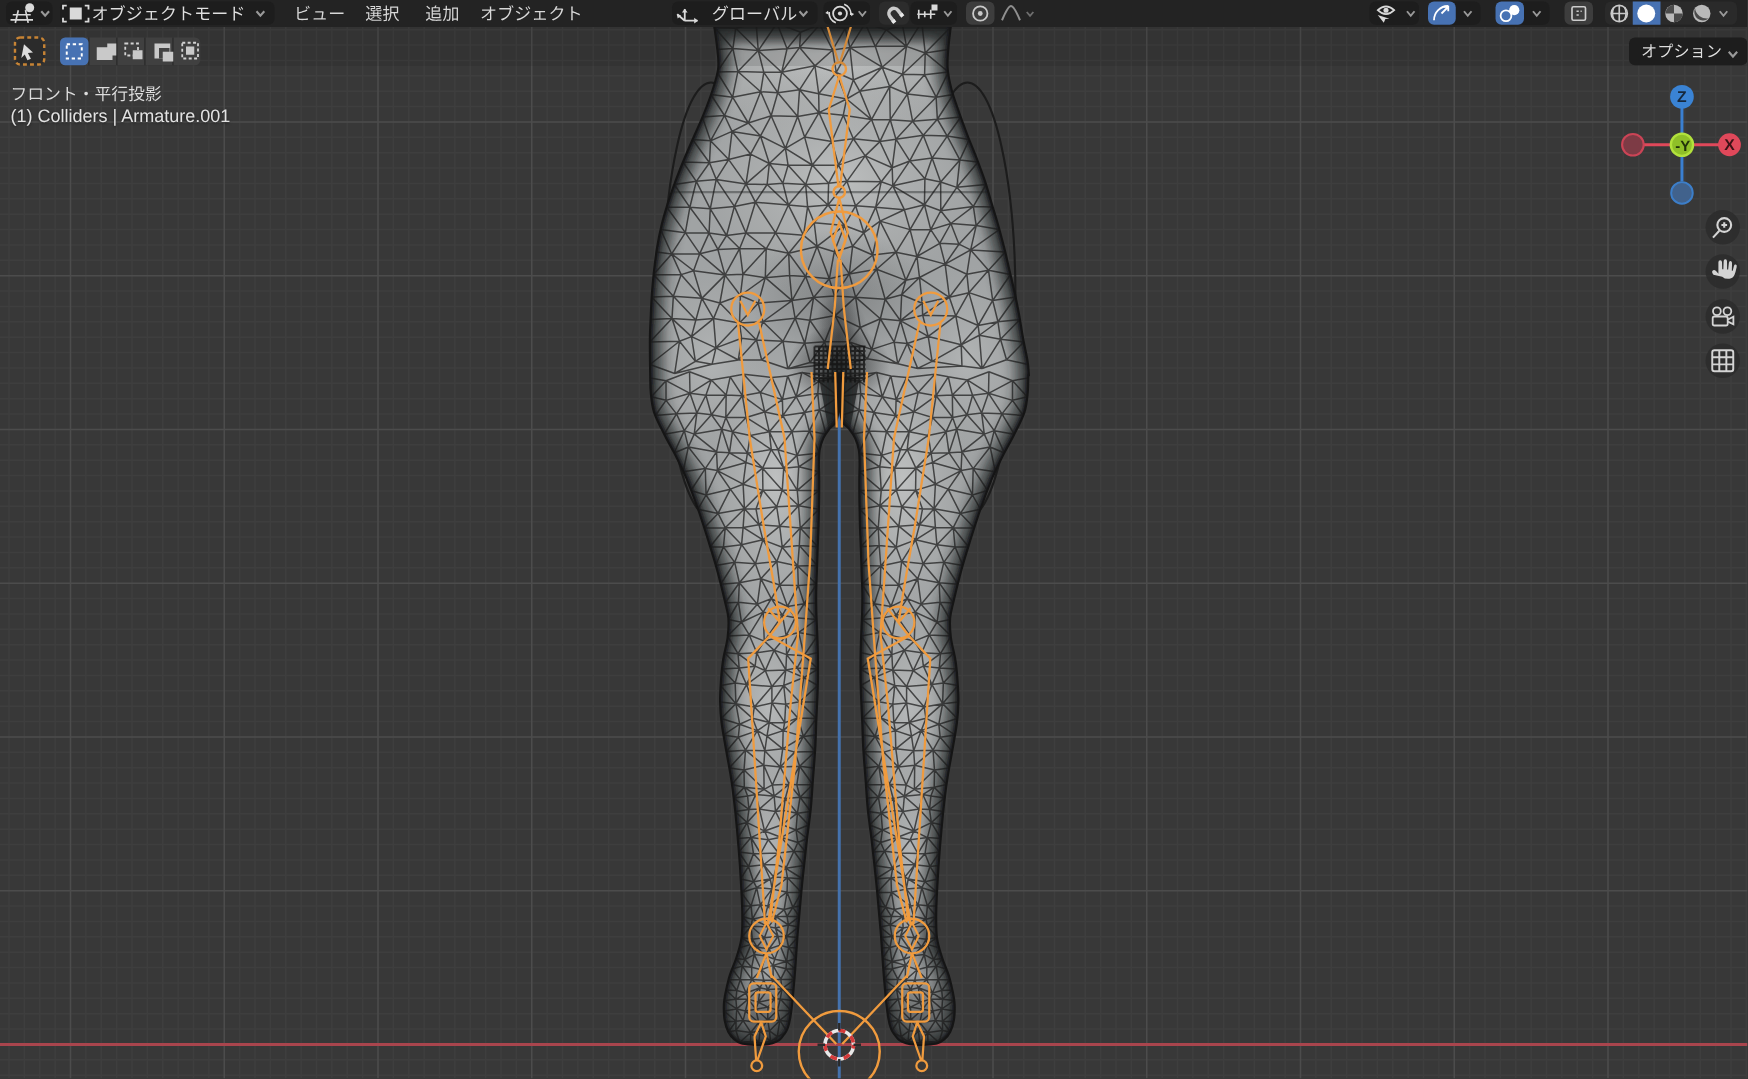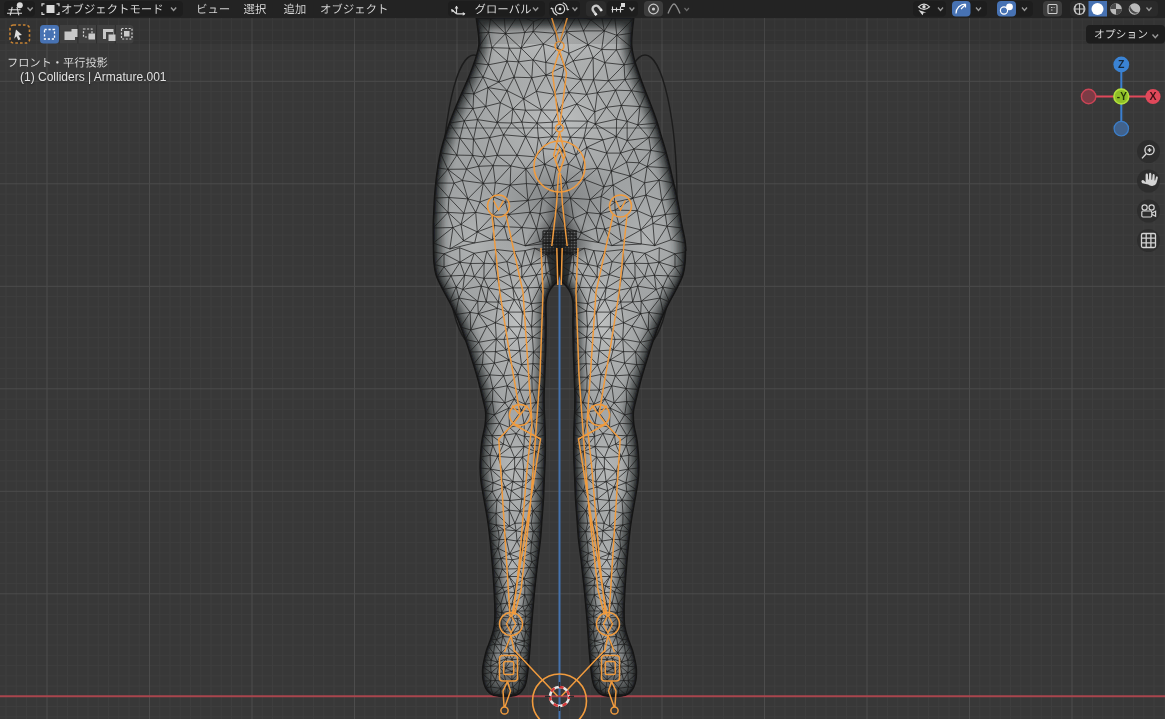--- a/index.html
+++ b/index.html
@@ -297,13 +297,13 @@
       <path transform="translate(18.2 66.6) scale(0.01120 -0.01120)" d="M146.1092529296875 685.180908203125Q175.8892822265625 684.180908203125 196.82452392578125 683.680908203125Q217.759765625 683.180908203125 235.4898681640625 683.180908203125Q246.780029296875 683.180908203125 278.840087890625 683.180908203125Q310.900146484375 683.180908203125 356.20513916015625 683.180908203125Q401.5101318359375 683.180908203125 453.53509521484375 683.180908203125Q505.56005859375 683.180908203125 557.4750366210938 683.180908203125Q609.3900146484375 683.180908203125 654.0850219726562 683.180908203125Q698.780029296875 683.180908203125 730.1201171875 683.180908203125Q761.460205078125 683.180908203125 772.140380859375 683.180908203125Q788.48046875 683.180908203125 812.9305419921875 683.4859008789062Q837.380615234375 683.7908935546875 860.060791015625 684.7908935546875Q859.060791015625 666.500732421875 858.560791015625 646.2355346679688Q858.060791015625 625.9703369140625 858.060791015625 607.2901611328125Q858.060791015625 597.1700439453125 858.060791015625 567.6700439453125Q858.060791015625 538.1700439453125 858.060791015625 496.03509521484375Q858.060791015625 453.900146484375 858.060791015625 405.6302490234375Q858.060791015625 357.3603515625 858.060791015625 309.3104248046875Q858.060791015625 261.260498046875 858.060791015625 220.04052734375Q858.060791015625 178.820556640625 858.060791015625 150.6505126953125Q858.060791015625 122.48046875 858.060791015625 114.4102783203125Q858.060791015625 102.68017578125 858.2557983398438 84.08502197265625Q858.4508056640625 65.4898681640625 858.7557983398438 46.17474365234375Q859.060791015625 26.859619140625 859.560791015625 12.299560546875Q860.060791015625 -2.260498046875 860.060791015625 -6.5303955078125H773.798828125Q774.4088134765625 -1.04052734375 774.6038208007812 17.2496337890625Q774.798828125 35.539794921875 775.1888427734375 59.25506591796875Q775.578857421875 82.9703369140625 775.578857421875 103.6005859375Q775.578857421875 111.28076171875 775.578857421875 142.28076171875Q775.578857421875 173.28076171875 775.578857421875 218.66064453125Q775.578857421875 264.04052734375 775.578857421875 316.27532958984375Q775.578857421875 368.5101318359375 775.578857421875 419.35491943359375Q775.578857421875 470.19970703125 775.578857421875 512.1295166015625Q775.578857421875 554.059326171875 775.578857421875 579.2442016601562Q775.578857421875 604.4290771484375 775.578857421875 604.4290771484375H229.3712158203125Q229.3712158203125 604.4290771484375 229.3712158203125 579.5491943359375Q229.3712158203125 554.6693115234375 229.3712158203125 512.739501953125Q229.3712158203125 470.8096923828125 229.3712158203125 420.2698974609375Q229.3712158203125 369.7301025390625 229.3712158203125 317.80029296875Q229.3712158203125 265.8704833984375 229.3712158203125 220.4906005859375Q229.3712158203125 175.1107177734375 229.3712158203125 143.80572509765625Q229.3712158203125 112.500732421875 229.3712158203125 103.6005859375Q229.3712158203125 91.140380859375 229.3712158203125 74.2901611328125Q229.3712158203125 57.43994140625 229.8712158203125 40.95477294921875Q230.3712158203125 24.4696044921875 230.67620849609375 11.4095458984375Q230.981201171875 -1.6505126953125 230.981201171875 -6.5303955078125H145.1092529296875Q145.1092529296875 -1.6505126953125 145.6092529296875 12.6295166015625Q146.1092529296875 26.9095458984375 146.6092529296875 45.72467041015625Q147.1092529296875 64.539794921875 147.30426025390625 83.02496337890625Q147.499267578125 101.5101318359375 147.499267578125 114.580322265625Q147.499267578125 123.48046875 147.499267578125 152.260498046875Q147.499267578125 181.04052734375 147.499267578125 223.17547607421875Q147.499267578125 265.3104248046875 147.499267578125 313.77532958984375Q147.499267578125 362.240234375 147.499267578125 410.400146484375Q147.499267578125 458.56005859375 147.499267578125 500.19500732421875Q147.499267578125 541.8299560546875 147.499267578125 570.4149780273438Q147.499267578125 599 147.499267578125 607.2901611328125Q147.499267578125 624.580322265625 147.499267578125 645.820556640625Q147.499267578125 667.060791015625 146.1092529296875 685.180908203125ZM808.3494873046875 128.88134765625V50.739501953125H189.900146484375V128.88134765625Z" fill="#dddddd"></path>
       <path transform="translate(29.4 66.6) scale(0.01120 -0.01120)" d="M227.04052734375 732.6910400390625Q253.6505126953125 714.6910400390625 288.6505126953125 688.4960327148438Q323.6505126953125 662.301025390625 360.23553466796875 632.4110107421875Q396.820556640625 602.52099609375 429.1005859375 574.8509521484375Q461.380615234375 547.180908203125 481.5506591796875 526.2308349609375L419.1591796875 462.6693115234375Q400.379150390625 482.2293701171875 369.9891357421875 510.20440673828125Q339.59912109375 538.179443359375 303.90411376953125 568.45947265625Q268.2091064453125 598.739501953125 233.2091064453125 626.1295166015625Q198.2091064453125 653.51953125 169.9891357421875 671.9095458984375ZM141.259033203125 62.5911865234375Q228.6787109375 75.64111328125 301.278564453125 98.82598876953125Q373.87841796875 122.0108642578125 433.79339599609375 150.8907470703125Q493.7083740234375 179.7706298828125 540.87841796875 208.9906005859375Q618.0687255859375 257.3306884765625 682.9189453125 319.86578369140625Q747.7691650390625 382.40087890625 796.8643188476562 449.10601806640625Q845.95947265625 515.8111572265625 874.6895751953125 577.2713623046875L922.940673828125 491.6693115234375Q889.04052734375 429.819091796875 839.1903076171875 365.89398193359375Q789.340087890625 301.9688720703125 726.2098388671875 243.10382080078125Q663.07958984375 184.23876953125 587.0093994140625 136.458740234375Q537.2293701171875 105.23876953125 477.619384765625 75.078857421875Q418.0093994140625 44.9189453125 347.6895751953125 20.5390625Q277.3697509765625 -3.8408203125 193.6302490234375 -19.3306884765625Z" fill="#dddddd"></path>
       <path transform="translate(40.6 66.6) scale(0.01120 -0.01120)" d="M336.9891357421875 88.4102783203125Q336.9891357421875 102.48046875 336.9891357421875 144.54052734375Q336.9891357421875 186.6005859375 336.9891357421875 245.12554931640625Q336.9891357421875 303.6505126953125 336.9891357421875 368.50543212890625Q336.9891357421875 433.3603515625 336.9891357421875 494.32525634765625Q336.9891357421875 555.2901611328125 336.9891357421875 602.0350952148438Q336.9891357421875 648.780029296875 336.9891357421875 669.780029296875Q336.9891357421875 691.240234375 335.2091064453125 721.140380859375Q333.4290771484375 751.04052734375 329.259033203125 774.16064453125H427.3712158203125Q424.981201171875 751.6505126953125 422.701171875 722.0054321289062Q420.421142578125 692.3603515625 420.421142578125 669.780029296875Q420.421142578125 631.0904541015625 420.421142578125 576.4157104492188Q420.421142578125 521.740966796875 420.421142578125 460.4710693359375Q420.421142578125 399.201171875 420.72613525390625 338.50616455078125Q421.0311279296875 277.8111572265625 421.0311279296875 225.49603271484375Q421.0311279296875 173.180908203125 421.0311279296875 136.6107177734375Q421.0311279296875 100.04052734375 421.0311279296875 88.4102783203125Q421.0311279296875 72.3603515625 421.61614990234375 50.960205078125Q422.201171875 29.56005859375 423.981201171875 8.099853515625Q425.76123046875 -13.3603515625 427.1512451171875 -30.260498046875H330.47900390625Q333.6490478515625 -6.1903076171875 335.319091796875 27.13494873046875Q336.9891357421875 60.460205078125 336.9891357421875 88.4102783203125ZM402.720703125 511.6707763671875Q452.1107177734375 497.4508056640625 511.75579833984375 476.9508056640625Q571.40087890625 456.4508056640625 632.9609375 433.14581298828125Q694.52099609375 409.8408203125 750.3259887695312 386.31585693359375Q806.1309814453125 362.7908935546875 847.4508056640625 342.1309814453125L812.6099853515625 257.3089599609375Q770 280.5289306640625 716.2301025390625 304.4688720703125Q662.460205078125 328.4088134765625 605.8603515625 351.04376220703125Q549.260498046875 373.6787109375 496.4906005859375 392.09368896484375Q443.720703125 410.5086669921875 402.720703125 423.2886962890625Z" fill="#dddddd"></path>
       <path transform="translate(51.8 66.6) scale(0.01120 -0.01120)" d="M499.838984778168 486.4508056640625Q529.8502197265625 486.4508056640625 553.7094186251281 472.04375203450525Q577.5686175236937 457.63669840494794 592.0097115938781 433.833740234375Q606.4508056640625 410.03078206380206 606.4508056640625 379.96388753255206Q606.4508056640625 351.1497802734375 592.0437520345051 326.74314437373994Q577.6366984049479 302.3365084740423 553.833740234375 287.94285140498994Q530.0307820638021 273.5491943359375 499.96388753255206 273.5491943359375Q471.1497802734375 273.5491943359375 446.74314437373994 287.9295777487099Q422.3365084740423 302.30996116148225 407.94285140498994 326.69408955705273Q393.5491943359375 351.0782179526233 393.5491943359375 379.838984778168Q393.5491943359375 409.8502197265625 407.9295777487099 433.7094186251281Q422.30996116148225 457.56861752369366 446.69408955705273 472.0097115938781Q471.0782179526233 486.4508056640625 499.838984778168 486.4508056640625Z" fill="#dddddd"></path>
       <path transform="translate(63.0 66.6) scale(0.01120 -0.01120)" d="M104.539794921875 772.820556640625H892.8502197265625V698.35888671875H104.539794921875ZM52.3697509765625 347.9906005859375H949.4102783203125V272.9688720703125H52.3697509765625ZM174.179443359375 629.6490478515625 241.9110107421875 650.3494873046875Q262.180908203125 614.2496337890625 281.25579833984375 572.9298095703125Q300.3306884765625 531.6099853515625 315.4906005859375 492.31512451171875Q330.6505126953125 453.020263671875 337.48046875 423.580322265625L265.6287841796875 399.099853515625Q258.578857421875 429.3697509765625 244.50396728515625 468.66461181640625Q230.4290771484375 507.95947265625 212.24420166015625 550.559326171875Q194.059326171875 593.1591796875 174.179443359375 629.6490478515625ZM754.6490478515625 654.7894287109375 834.40087890625 632.8690185546875Q816.180908203125 592.2091064453125 794.6309814453125 549.0842895507812Q773.0810546875 505.95947265625 751.8111572265625 465.919677734375Q730.541259765625 425.8798828125 710.661376953125 395.780029296875L646.099853515625 416.92041015625Q664.979736328125 448.580322265625 685.57958984375 490.20513916015625Q706.179443359375 531.8299560546875 724.279296875 575.3697509765625Q742.379150390625 618.9095458984375 754.6490478515625 654.7894287109375ZM459.379150390625 743.759765625H536.9609375V-79.3603515625H459.379150390625Z" fill="#dddddd"></path>
       <path transform="translate(74.2 66.6) scale(0.01120 -0.01120)" d="M435.3104248046875 779.8704833984375H926.580322265625V707.7489013671875H435.3104248046875ZM727.698974609375 481.6099853515625H803.500732421875V16.1512451171875Q803.500732421875 -18.71923828125 793.7456665039062 -37.299560546875Q783.9906005859375 -55.8798828125 758.80029296875 -65.56005859375Q733.1700439453125 -73.6302490234375 688.3549194335938 -75.49530029296875Q643.539794921875 -77.3603515625 569.780029296875 -77.3603515625Q567.6099853515625 -61.8299560546875 560.599853515625 -40.7894287109375Q553.5897216796875 -19.7489013671875 545.07958984375 -3.3885498046875Q581.059326171875 -4.3885498046875 613.2442016601562 -5.08355712890625Q645.4290771484375 -5.778564453125 669.1490478515625 -5.47357177734375Q692.8690185546875 -5.1685791015625 701.8690185546875 -4.55859375Q716.47900390625 -3.9486083984375 722.0889892578125 0.661376953125Q727.698974609375 5.2713623046875 727.698974609375 17.101318359375ZM391.48046875 503.700439453125H955.240234375V432.1888427734375H391.48046875ZM191.51953125 426.138916015625 257.52099609375 491.92041015625 266.1512451171875 487.9703369140625V-82.80029296875H191.51953125ZM307.179443359375 626.460205078125 378.0810546875 599.6895751953125Q339.6910400390625 536.5694580078125 289.6309814453125 473.97430419921875Q239.5709228515625 411.379150390625 185.120849609375 356.47900390625Q130.6707763671875 301.578857421875 77.500732421875 259.018798828125Q72.380615234375 267.0889892578125 62.8104248046875 278.8892822265625Q53.240234375 290.6895751953125 43.08502197265625 302.79486083984375Q32.9298095703125 314.900146484375 24.6396484375 321.9703369140625Q76.859619140625 358.80029296875 128.57958984375 407.9102783203125Q180.299560546875 457.020263671875 226.51953125 513.1302490234375Q272.739501953125 569.240234375 307.179443359375 626.460205078125ZM266.51953125 840.9703369140625 338.8111572265625 811.0296630859375Q305.6910400390625 767.51953125 262.15594482421875 722.2044067382812Q218.620849609375 676.8892822265625 171.3907470703125 635.5491943359375Q124.16064453125 594.2091064453125 79.04052734375 562.0390625Q74.3104248046875 570.499267578125 66.4102783203125 581.7145385742188Q58.5101318359375 592.9298095703125 50.219970703125 604.2550659179688Q41.9298095703125 615.580322265625 35.0296630859375 622.260498046875Q77.0296630859375 650.700439453125 120.6396484375 687.8104248046875Q164.2496337890625 724.92041015625 202.66461181640625 765.0303955078125Q241.07958984375 805.140380859375 266.51953125 840.9703369140625Z" fill="#dddddd"></path>
       <path transform="translate(85.4 66.6) scale(0.01120 -0.01120)" d="M477.51953125 800.0904541015625H548.861083984375V698.3603515625Q548.861083984375 654.68017578125 537.7760620117188 605.780029296875Q526.6910400390625 556.8798828125 497.43597412109375 510.73480224609375Q468.180908203125 464.5897216796875 412.28076171875 427.5897216796875Q407.940673828125 435.4898681640625 398.48046875 446.1201171875Q389.020263671875 456.7503662109375 379.1700439453125 466.68560791015625Q369.31982421875 476.620849609375 361.8096923828125 481.740966796875Q411.8096923828125 513.40087890625 436.6396484375 550.78076171875Q461.4696044921875 588.16064453125 469.49456787109375 626.6255493164062Q477.51953125 665.0904541015625 477.51953125 699.5303955078125ZM514.6302490234375 800.0904541015625H770.3697509765625V730.138916015625H514.6302490234375ZM736.578857421875 800.0904541015625H808.48046875V559.7113037109375Q808.48046875 543.201171875 812.3104248046875 538.6161499023438Q816.140380859375 534.0311279296875 829.240234375 534.0311279296875Q833.68017578125 534.0311279296875 844.719970703125 534.0311279296875Q855.759765625 534.0311279296875 867.6045532226562 534.0311279296875Q879.4493408203125 534.0311279296875 884.1092529296875 534.0311279296875Q893.7691650390625 534.0311279296875 898.4891357421875 542.0560913085938Q903.2091064453125 550.0810546875 905.319091796875 575.2659301757812Q907.4290771484375 600.4508056640625 908.4290771484375 652.260498046875Q919.8892822265625 642.9703369140625 938.6146850585938 635.3751831054688Q957.340087890625 627.780029296875 972.140380859375 623.8299560546875Q969.1903076171875 562.8299560546875 961.18017578125 529.3549194335938Q953.1700439453125 495.8798828125 936.7948608398438 482.79486083984375Q920.419677734375 469.7098388671875 892.179443359375 469.7098388671875Q885.2293701171875 469.7098388671875 870.0444946289062 469.7098388671875Q854.859619140625 469.7098388671875 839.5647583007812 469.7098388671875Q824.2698974609375 469.7098388671875 817.7098388671875 469.7098388671875Q785.95947265625 469.7098388671875 768.3042602539062 477.41497802734375Q750.6490478515625 485.1201171875 743.6139526367188 504.8104248046875Q736.578857421875 524.500732421875 736.578857421875 559.541259765625ZM417.759765625 407.260498046875H844.2293701171875V338.8690185546875H417.759765625ZM822.018798828125 407.260498046875H837.2091064453125L851.0093994140625 410.4305419921875L899.4305419921875 389.68017578125Q868.380615234375 290 815.500732421875 212.659912109375Q762.620849609375 135.31982421875 692.3759155273438 78.1497802734375Q622.1309814453125 20.979736328125 539.8759155273438 -18.10528564453125Q457.620849609375 -57.1903076171875 367.820556640625 -81.3603515625Q364.48046875 -71.1201171875 357.77532958984375 -58.51483154296875Q351.0701904296875 -45.9095458984375 343.280029296875 -33.80426025390625Q335.4898681640625 -21.698974609375 328.19970703125 -13.6287841796875Q412.099853515625 5.201171875 489.539794921875 39.66607666015625Q566.979736328125 74.1309814453125 632.799560546875 125.0108642578125Q698.619384765625 175.8907470703125 747.4641723632812 243.18560791015625Q796.3089599609375 310.48046875 822.018798828125 394.80029296875ZM518.740966796875 342.9891357421875Q574.3509521484375 206.8299560546875 690.6707763671875 114.95550537109375Q806.9906005859375 23.0810546875 974.9703369140625 -12.6287841796875Q966.900146484375 -20.3089599609375 957.43994140625 -32.71923828125Q947.979736328125 -45.1295166015625 939.6045532226562 -57.4298095703125Q931.2293701171875 -69.7301025390625 925.1092529296875 -79.9703369140625Q752.4493408203125 -37.140380859375 633.3494873046875 64.64434814453125Q514.2496337890625 166.4290771484375 451.179443359375 321.898681640625ZM32.4696044921875 303.3712158203125Q74.859619140625 314.64111328125 129.22467041015625 330.4110107421875Q183.5897216796875 346.180908203125 244.539794921875 364.86578369140625Q305.4898681640625 383.5506591796875 367.43994140625 402.04052734375L376.56005859375 337.0390625Q292.9500732421875 307.7691650390625 208.86505126953125 278.30426025390625Q124.780029296875 248.83935546875 57.0499267578125 225.7894287109375ZM45.19970703125 642.4508056640625H377.0701904296875V572.499267578125H45.19970703125ZM191.0889892578125 839.7503662109375H264.5506591796875V8.8111572265625Q264.5506591796875 -22.8892822265625 256.68560791015625 -39.799560546875Q248.820556640625 -56.7098388671875 228.9703369140625 -65.780029296875Q209.5101318359375 -74.460205078125 177.43994140625 -77.020263671875Q145.3697509765625 -79.580322265625 95.2496337890625 -78.9703369140625Q93.4696044921875 -65 86.54449462890625 -45.10455322265625Q79.619384765625 -25.2091064453125 72.1092529296875 -10.018798828125Q106.0390625 -11.018798828125 134.06402587890625 -11.21380615234375Q162.0889892578125 -11.4088134765625 172.0889892578125 -10.798828125Q182.47900390625 -10.4088134765625 186.78399658203125 -6.4088134765625Q191.0889892578125 -2.4088134765625 191.0889892578125 8.201171875Z" fill="#dddddd"></path>
       <path transform="translate(96.6 66.6) scale(0.01120 -0.01120)" d="M45.6895751953125 474.7908935546875H615.56005859375V414.5897216796875H45.6895751953125ZM297.47900390625 545.0904541015625H366.260498046875V441.8502197265625H297.47900390625ZM188.500732421875 302.739501953125V209.720703125H481.3885498046875V302.739501953125ZM122.2293701171875 355.5303955078125H550.1700439453125V156.539794921875H122.2293701171875ZM181.5709228515625 646.780029296875V584.40087890625H487.3885498046875V646.780029296875ZM181.5709228515625 754.31982421875V692.5506591796875H487.3885498046875V754.31982421875ZM113.95947265625 802.04052734375H557.9500732421875V536.0701904296875H113.95947265625ZM297.47900390625 193.3603515625H366.260498046875V-8.3292236328125Q366.260498046875 -33.6895751953125 359.8104248046875 -47.6497802734375Q353.3603515625 -61.6099853515625 333.5101318359375 -69.1201171875Q314.659912109375 -76.6302490234375 285.81982421875 -78.30029296875Q256.979736328125 -79.9703369140625 214.759765625 -79.9703369140625Q211.419677734375 -66.1700439453125 203.239501953125 -49.3096923828125Q195.059326171875 -32.4493408203125 186.5491943359375 -19.9891357421875Q221.3089599609375 -20.9891357421875 246.89398193359375 -21.18414306640625Q272.47900390625 -21.379150390625 282.0889892578125 -20.379150390625Q291.698974609375 -20.379150390625 294.5889892578125 -17.57415771484375Q297.47900390625 -14.7691650390625 297.47900390625 -7.379150390625ZM152.8690185546875 131.460205078125 217.3603515625 114.7098388671875Q195.7503662109375 68.759765625 163.140380859375 24.0296630859375Q130.5303955078125 -20.700439453125 96.700439453125 -51.260498046875Q90.80029296875 -45.7503662109375 80.840087890625 -38.54522705078125Q70.8798828125 -31.340087890625 60.22467041015625 -24.219970703125Q49.5694580078125 -17.099853515625 41.279296875 -12.759765625Q75.3292236328125 15.460205078125 104.879150390625 53.3502197265625Q134.4290771484375 91.240234375 152.8690185546875 131.460205078125ZM429.8892822265625 101.419677734375 486.8704833984375 130.240234375Q515.92041015625 99.240234375 546.6154174804688 60.87518310546875Q577.3104248046875 22.5101318359375 593.3104248046875 -5.8798828125L534.59912109375 -37.6505126953125Q524.379150390625 -18.8704833984375 506.96417236328125 5.4095458984375Q489.5491943359375 29.6895751953125 469.63421630859375 55.16461181640625Q449.71923828125 80.6396484375 429.8892822265625 101.419677734375ZM846.6490478515625 822.92041015625 917.940673828125 793.759765625Q884.7706298828125 749.6396484375 840.7706298828125 707.1646118164062Q796.7706298828125 664.6895751953125 748.880615234375 628.299560546875Q700.9906005859375 591.9095458984375 654.4305419921875 564.3494873046875Q644.9703369140625 576.759765625 629.5850219726562 591.9251098632812Q614.19970703125 607.0904541015625 600.2293701171875 617.3306884765625Q644.059326171875 641.16064453125 690.3892822265625 674.1005859375Q736.71923828125 707.04052734375 777.8541870117188 745.6754760742188Q818.9891357421875 784.3104248046875 846.6490478515625 822.92041015625ZM873.6787109375 545.9703369140625 943.1903076171875 516.419677734375Q907.4102783203125 470.4696044921875 860.2753295898438 425.9696044921875Q813.140380859375 381.4696044921875 761.200439453125 343.16461181640625Q709.260498046875 304.859619140625 659.04052734375 276.07958984375Q649.9703369140625 288.4898681640625 634.3900146484375 303.460205078125Q618.8096923828125 318.4305419921875 604.83935546875 329.060791015625Q652.1092529296875 354.1107177734375 702.379150390625 389.2706298828125Q752.6490478515625 424.4305419921875 797.7239379882812 464.98046875Q842.798828125 505.5303955078125 873.6787109375 545.9703369140625ZM899.99853515625 262.8907470703125 972.6302490234375 236.0701904296875Q934.020263671875 169.43994140625 878.5553588867188 110.599853515625Q823.0904541015625 51.759765625 756.6255493164062 3.78472900390625Q690.16064453125 -44.1903076171875 617.5506591796875 -78.92041015625Q608.8704833984375 -65.1700439453125 593.7901611328125 -47.7496337890625Q578.7098388671875 -30.3292236328125 564.739501953125 -18.138916015625Q632.4493408203125 11.301025390625 696.2691650390625 54.5709228515625Q760.0889892578125 97.8408203125 813.1038208007812 150.97576904296875Q866.11865234375 204.1107177734375 899.99853515625 262.8907470703125Z" fill="#dddddd"></path>
     </svg>
 
-<div class="ov" style="left:20px;top:70px;">(1) Colliders | Armature.001</div>
+<div class="ov" style="left:7px;top:70px;">(1) Colliders | Armature.001</div>
 </div>
 </body></html>

